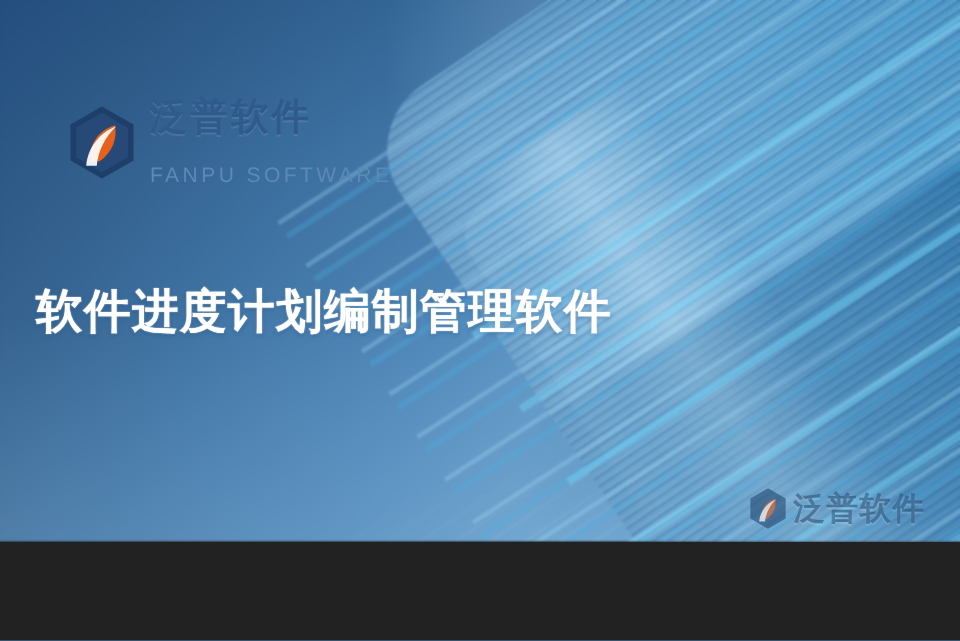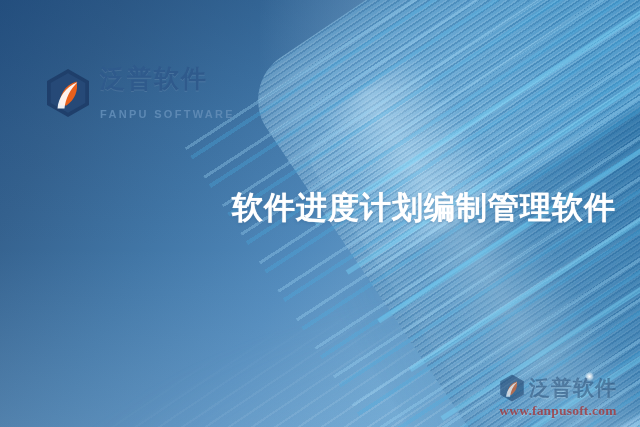--- a/index.html
+++ b/index.html
@@ -3,21 +3,21 @@
 <meta charset="utf-8">
 <style>
   html, body {
     margin: 0;
     padding: 0;
     background: #222;
   }
   .banner {
     position: relative;
     width: 640px;
-    height: 427px;
+    height: 361px;
     overflow: hidden;
     font-family: "Liberation Sans", "DejaVu Sans", sans-serif;
     background: #4d86bd;
   }
 
   
   .sky-base {
     position: absolute;
     inset: 0;
     background: linear-gradient(118deg,
@@ -259,33 +259,33 @@
   .brand-text { display: flex; flex-direction: column; line-height: 1; }
   .brand-cn {
     font-size: 25px;
     font-weight: 700;
     color: #2f5a8c;
     letter-spacing: 2px;
     text-shadow: 0 1px 0 rgba(255,255,255,0.10);
   }
   .brand-en {
     margin-top: 18px;
-    font-size: 11px;
-    font-weight: 700;
+    font-size: 14px;
+    font-weight: 400;
     color: #5d89b4;
     letter-spacing: 2.3px;
   }
 
   
   .title-block {
     position: absolute;
     left: 0;
     right: 0;
     top: 186px;
-    text-align: right;
+    text-align: left;
     padding: 0 24px;
   }
   .title-line {
     color: #ffffff;
     font-weight: 700;
     font-size: 31px;
     line-height: 44px;
     letter-spacing: 1px;
     text-shadow:
       0 0 1px rgba(255,255,255,0.85),
@@ -371,16 +371,15 @@
     <div class="wm-row">
       <span>
         <svg class="wm-mark" viewBox="0 0 46 50" xmlns="http://www.w3.org/2000/svg" aria-hidden="true">
           <path d="M23 1 L44 13 L44 37 L23 49 L2 37 L2 13 Z" fill="#1f3f6b" opacity="0.75"></path>
           <path d="M15.5 37.5 C14 28 19 17.5 31.5 13.5 C33.5 22 30 31.5 21.5 37.5 Z" fill="#e8601c" opacity="0.85"></path>
           <path d="M12.5 40.5 C13.5 29 20.5 19 32.5 14.2 C25.5 21 20.5 30 19.5 40.5 Z" fill="#ffffff" opacity="0.85"></path>
         </svg>
       </span>
       <span class="wm-cn">泛普软件</span>
     </div>
-    <div class="wm-url">www.fanpusoft.com</div>
   </div>
 
 </div>
 
 </body></html>

